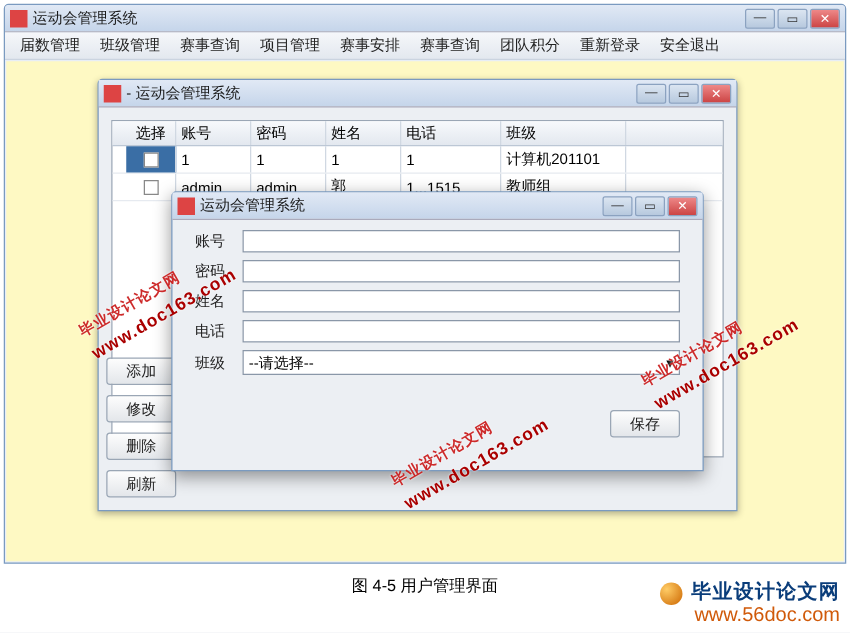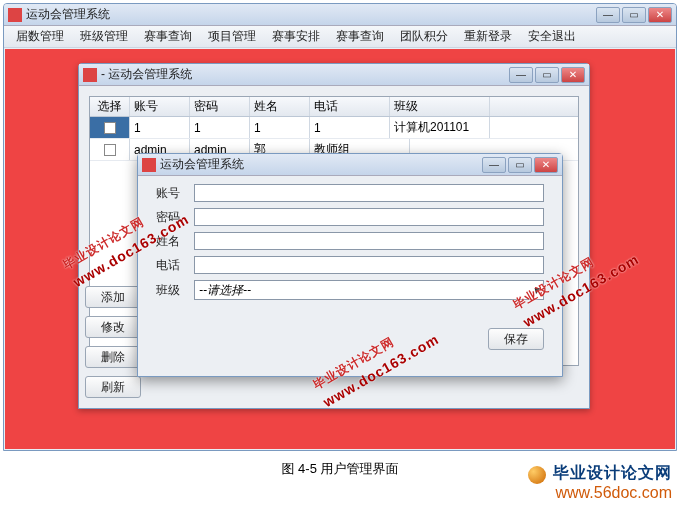--- a/index.html
+++ b/index.html
@@ -9,48 +9,48 @@
 .titlebar { height: 22px; background: linear-gradient(#e1e9f5, #c5d5ea); display: flex; align-items: center; padding: 4px 4px; border-bottom: 1px solid #aab; }
 .titlebar .icon { width: 14px; height: 14px; background: #d44; margin-right: 4px; }
 .titlebar .title { flex: 1; color: #1a1a1a; }
 .win-btns { display: flex; gap: 2px; }
 .win-btn { width: 24px; height: 16px; background: linear-gradient(#dbe5f1,#b7c9de); border: 1px solid #8ba2c0; border-radius: 2px; display: flex; align-items: center; justify-content: center; font-size: 10px; color: #333; cursor: pointer; }
 .win-btn.close { background: linear-gradient(#e88,#c44); color: #fff; }
 
 .menubar { height: 22px; background: linear-gradient(#f5f7fa,#e3e8ef); display: flex; align-items: flex-start; padding: 0 4px; border-bottom: 1px solid #cbd4e0; }
 .menu-item { padding: 2px 8px; color: #222; cursor: pointer; }
 
-.workspace { position: absolute; left: 1px; top: 45px; right: 1px; bottom: 1px; background: #ef4444; }
+.workspace { position: absolute; left: 1px; top: 45px; right: 1px; bottom: 1px; background: #fef9c3; }
 
 .child-window { position: absolute; left: 73px; top: 14px; width: 512px; height: 346px; background: #eceff3; border: 1px solid #7a9ac0; border-radius: 4px 4px 0 0; box-shadow: 0 2px 6px rgba(0,0,0,.3); }
 .child-body { position: absolute; left: 6px; top: 28px; right: 6px; bottom: 6px; background: #eceff3; }
 .table { position: absolute; left: 4px; top: 4px; right: 4px; height: 270px; border: 1px solid #9aa6b5; background: #fff; }
 .table-row { display: flex; }
 .thead { background: linear-gradient(#f7f9fc,#e3e8ef); border-bottom: 1px solid #bcc7d5; height: 20px; }
 .tcell { border-right: 1px solid #d0d8e2; padding: 2px 4px; display: flex; align-items: center; overflow: hidden; white-space: nowrap; }
 .tbody-row { height: 22px; border-bottom: 1px solid #e6eaf0; }
 .tbody-row.sel .tcell:first-child { background: #3a6ea5; }
-.c-sel { width: 40px; justify-content: center; }
+.c-sel { width: 40px; justify-content: center; margin-left: 11px; }
 .c-acc { width: 60px; }
 .c-pwd { width: 60px; }
 .c-name { width: 60px; }
 .c-tel { width: 80px; }
 .c-cls { width: 100px; }
 .chk { width: 12px; height: 12px; border: 1px solid #888; background: #fff; }
 
 .action-row { position: absolute; left: 0; right: 4px; bottom: 4px; display: flex; justify-content: flex-end; gap: 8px; flex-direction: column; }
 .btn { width: 56px; height: 22px; background: linear-gradient(#fdfdfd,#e3e6ea); border: 1px solid #9aa6b5; border-radius: 3px; cursor: pointer; display: flex; align-items: center; justify-content: center; color: #222; }
 
 .dialog { position: absolute; left: 132px; top: 104px; width: 426px; height: 224px; background: #eceff3; border: 1px solid #7a9ac0; border-radius: 4px 4px 0 0; box-shadow: 0 4px 14px rgba(0,0,0,.4); }
 .dialog .titlebar { background: linear-gradient(#e1e9f5,#c5d5ea); }
 .form { position: absolute; left: 18px; top: 30px; right: 18px; }
 .form-row { display: flex; align-items: center; margin-bottom: 6px; }
 .form-label { width: 38px; color: #222; }
 .form-input { flex: 1; height: 18px; border: 1px solid #8a97a8; background: #fff; padding: 0 4px; }
-.form-select { flex: 1; height: 20px; border: 1px solid #8a97a8; background: #fff; padding: 0 4px; display: flex; align-items: center; justify-content: space-between; cursor: pointer; font-style: italic; }
+.form-select { flex: 1; height: 20px; border: 1px solid #8a97a8; background: #fff; padding: 0 4px; display: flex; align-items: center; justify-content: space-between; cursor: pointer; }
 .dlg-btns { position: absolute; right: 18px; bottom: 26px; display: flex; gap: 8px; }
 
 .caption { position: absolute; left: 0; right: 0; top: 460px; text-align: center; color: #000; font-size: 13px; }
 .brand { position: absolute; right: 8px; bottom: 4px; text-align: right; }
 .brand .t1 { color: #0a3d7a; font-weight: bold; font-size: 16px; letter-spacing: 1px; }
 .brand .t2 { color: #d05a0a; font-size: 16px; }
 .brand-icon { display:inline-block; width:18px; height:18px; vertical-align:middle; margin-right:4px; background: radial-gradient(circle at 30% 30%, #fc6, #c60); border-radius:50%; }
 
 .watermark { position: absolute; color: rgba(200,20,20,.9); font-weight: bold; font-size: 18px; transform: rotate(-30deg); pointer-events: none; letter-spacing: 1px; text-shadow: 0 0 2px #fff; }
 .wm1 { left: 60px; top: 220px; }
@@ -115,20 +115,21 @@
             <div class="tcell c-tel">1</div>
             <div class="tcell c-cls">计算机201101</div>
           </div>
           <div class="table-row tbody-row">
             <div class="tcell c-sel">
                 <span class="chk"></span>
               </div>
             <div class="tcell c-acc">admin</div>
             <div class="tcell c-pwd">admin</div>
             <div class="tcell c-name">郭</div>
+            <div class="tcell c-tel">1...1515</div>
             <div class="tcell c-cls">教师组</div>
           </div>
         </div>
         <div class="action-row">
           <div class="btn">添加</div>
           <div class="btn">修改</div>
           <div class="btn">删除</div>
           <div class="btn">刷新</div>
         </div>
       </div>

